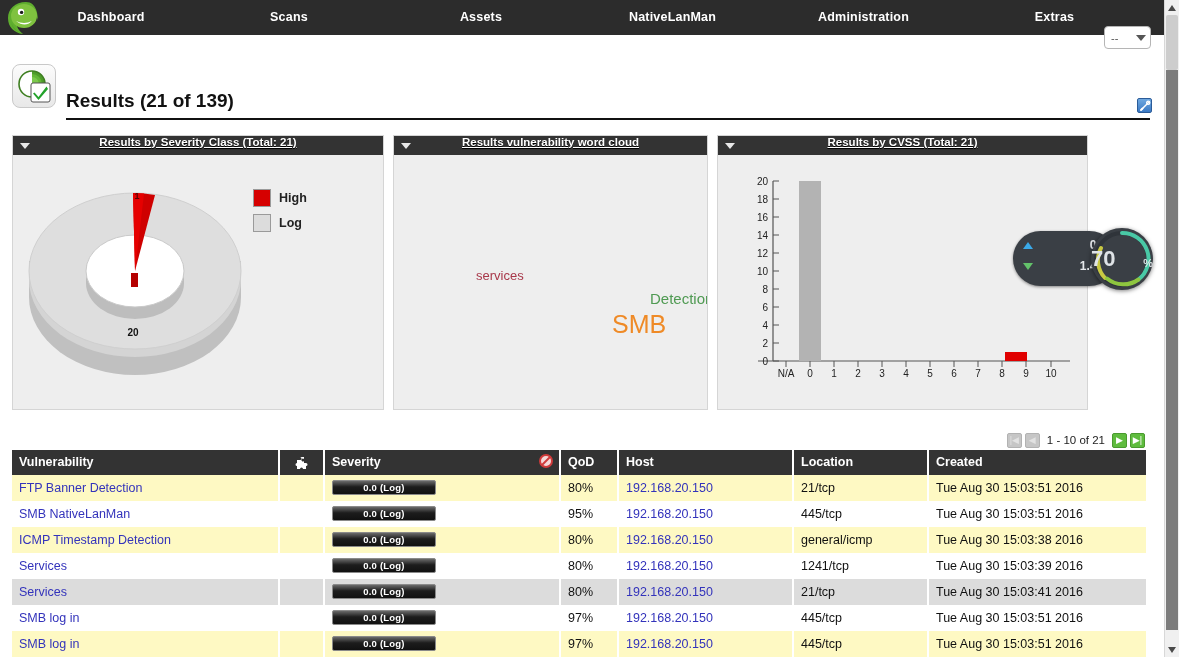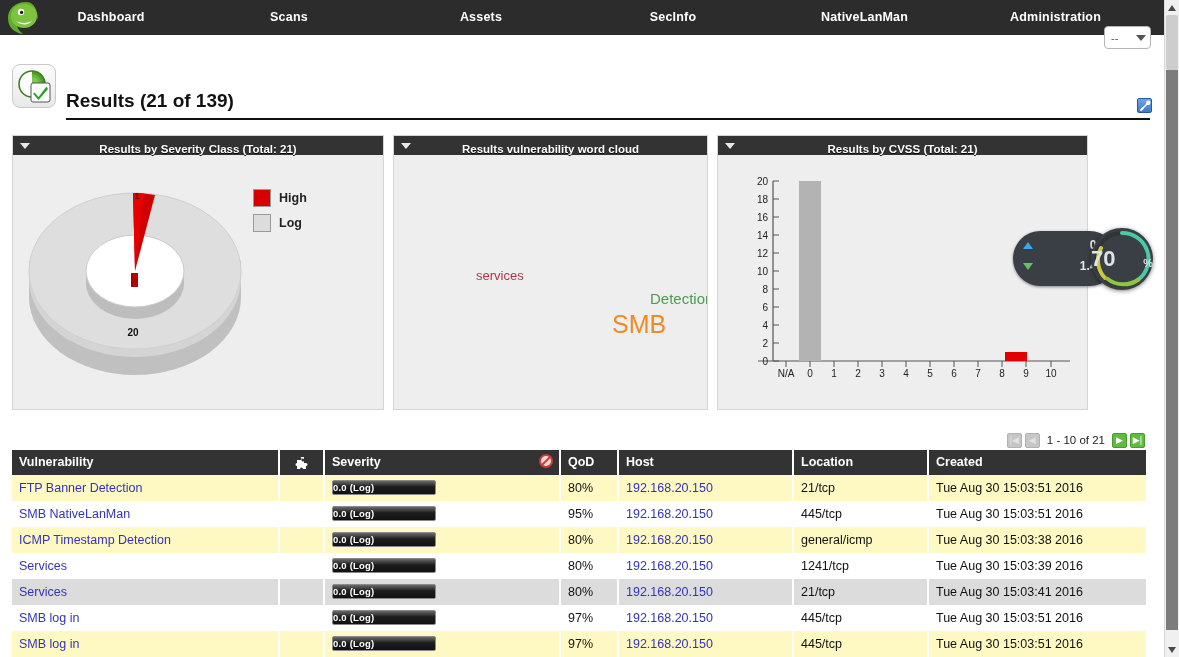--- a/index.html
+++ b/index.html
@@ -103,23 +103,24 @@
     position: relative;
   }
   .panel.p1 { width: 372px; }
   .panel.p2 { width: 315px; }
   .panel.p3 { width: 371px; }
   .panel-head {
     height: 19px;
     background: #333333;
     color: #fff;
     font-size: 11.5px; font-weight: bold;
-    display: flex; align-items: flex-end;
+    display: flex; align-items: flex-start;
     position: relative;
     flex: 0 0 auto;
+    text-decoration: underline;
   }
   .panel-head .arrow {
     position: absolute; left: 7px; top: 7px;
     width: 0; height: 0;
     border-left: 5px solid transparent;
     border-right: 5px solid transparent;
     border-top: 6px solid #e8e8e8;
     cursor: pointer;
   }
   .panel-head .ptitle {
@@ -256,20 +257,21 @@
   .lnk { color: #3333bb; text-decoration: none; cursor: pointer; }
 
   .sev-bar {
     display: inline-block;
     width: 104px; height: 15px;
     background: linear-gradient(#6a6a6a, #1d1d1d 45%, #111 100%);
     border: 1px solid #8a8a8a;
     border-radius: 2px;
     color: #ffffff;
     font-size: 9.5px; font-weight: bold;
+    text-align: center;
     line-height: 14px;
     letter-spacing: .2px;
   }
 
   .th-puzzle {
     display: inline-block; width: 14px; height: 14px;
     vertical-align: middle;
   }
   .th-ban {
     display: inline-block; width: 14px; height: 14px;
@@ -326,21 +328,20 @@
         <ellipse cx="17" cy="11" rx="3.2" ry="3.2" fill="#ffffff"></ellipse>
         <circle cx="17.6" cy="11.4" r="1.7" fill="#1a1a1a"></circle>
         <path d="M12 20 Q20 24 28 20 Q21 27 12 20 Z" fill="#ffffff"></path>
         <path d="M7 22 Q11 31 20 33 Q10 31 7 22 Z" fill="#4d9626"></path>
       </svg>
     </div>
     <div class="nav-items">
       <div class="nav-item" style="width:118px"><span>Dashboard</span></div>
       <div class="nav-item" style="width:146px"><span>Scans</span></div>
       <div class="nav-item" style="width:146px"><span>Assets</span></div>
-      <div class="nav-item" style="width:146px"><span>SecInfo</span></div>
       <div class="nav-item" style="width:145px"><span>NativeLanMan</span></div>
       <div class="nav-item" style="width:145px"><span>Administration</span></div>
       <div class="nav-item" style="width:145px"><span>Extras</span></div>
       <div class="nav-item" style="width:125px"><span>Help</span></div>
     </div>
   </div>
 
   <div class="top-select">
     <span>--</span>
     <span class="caret"></span>

